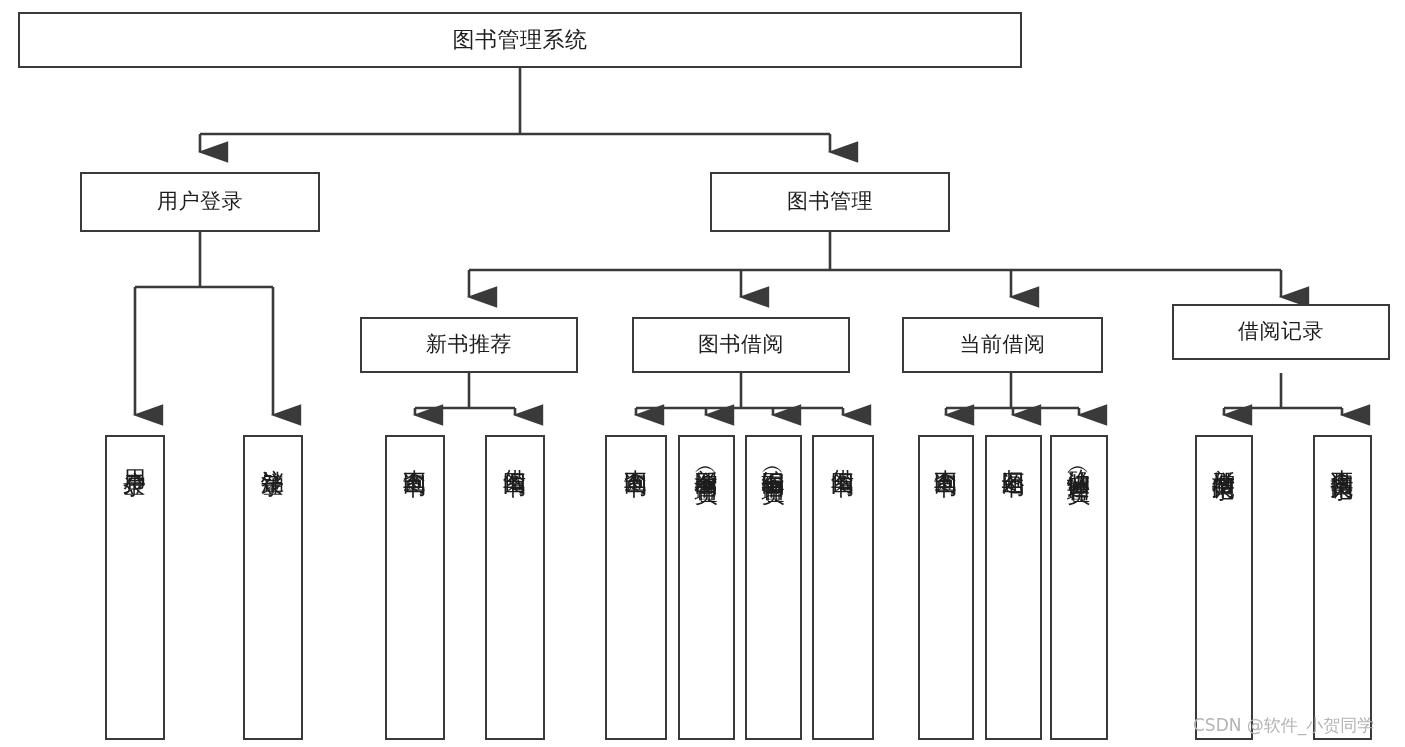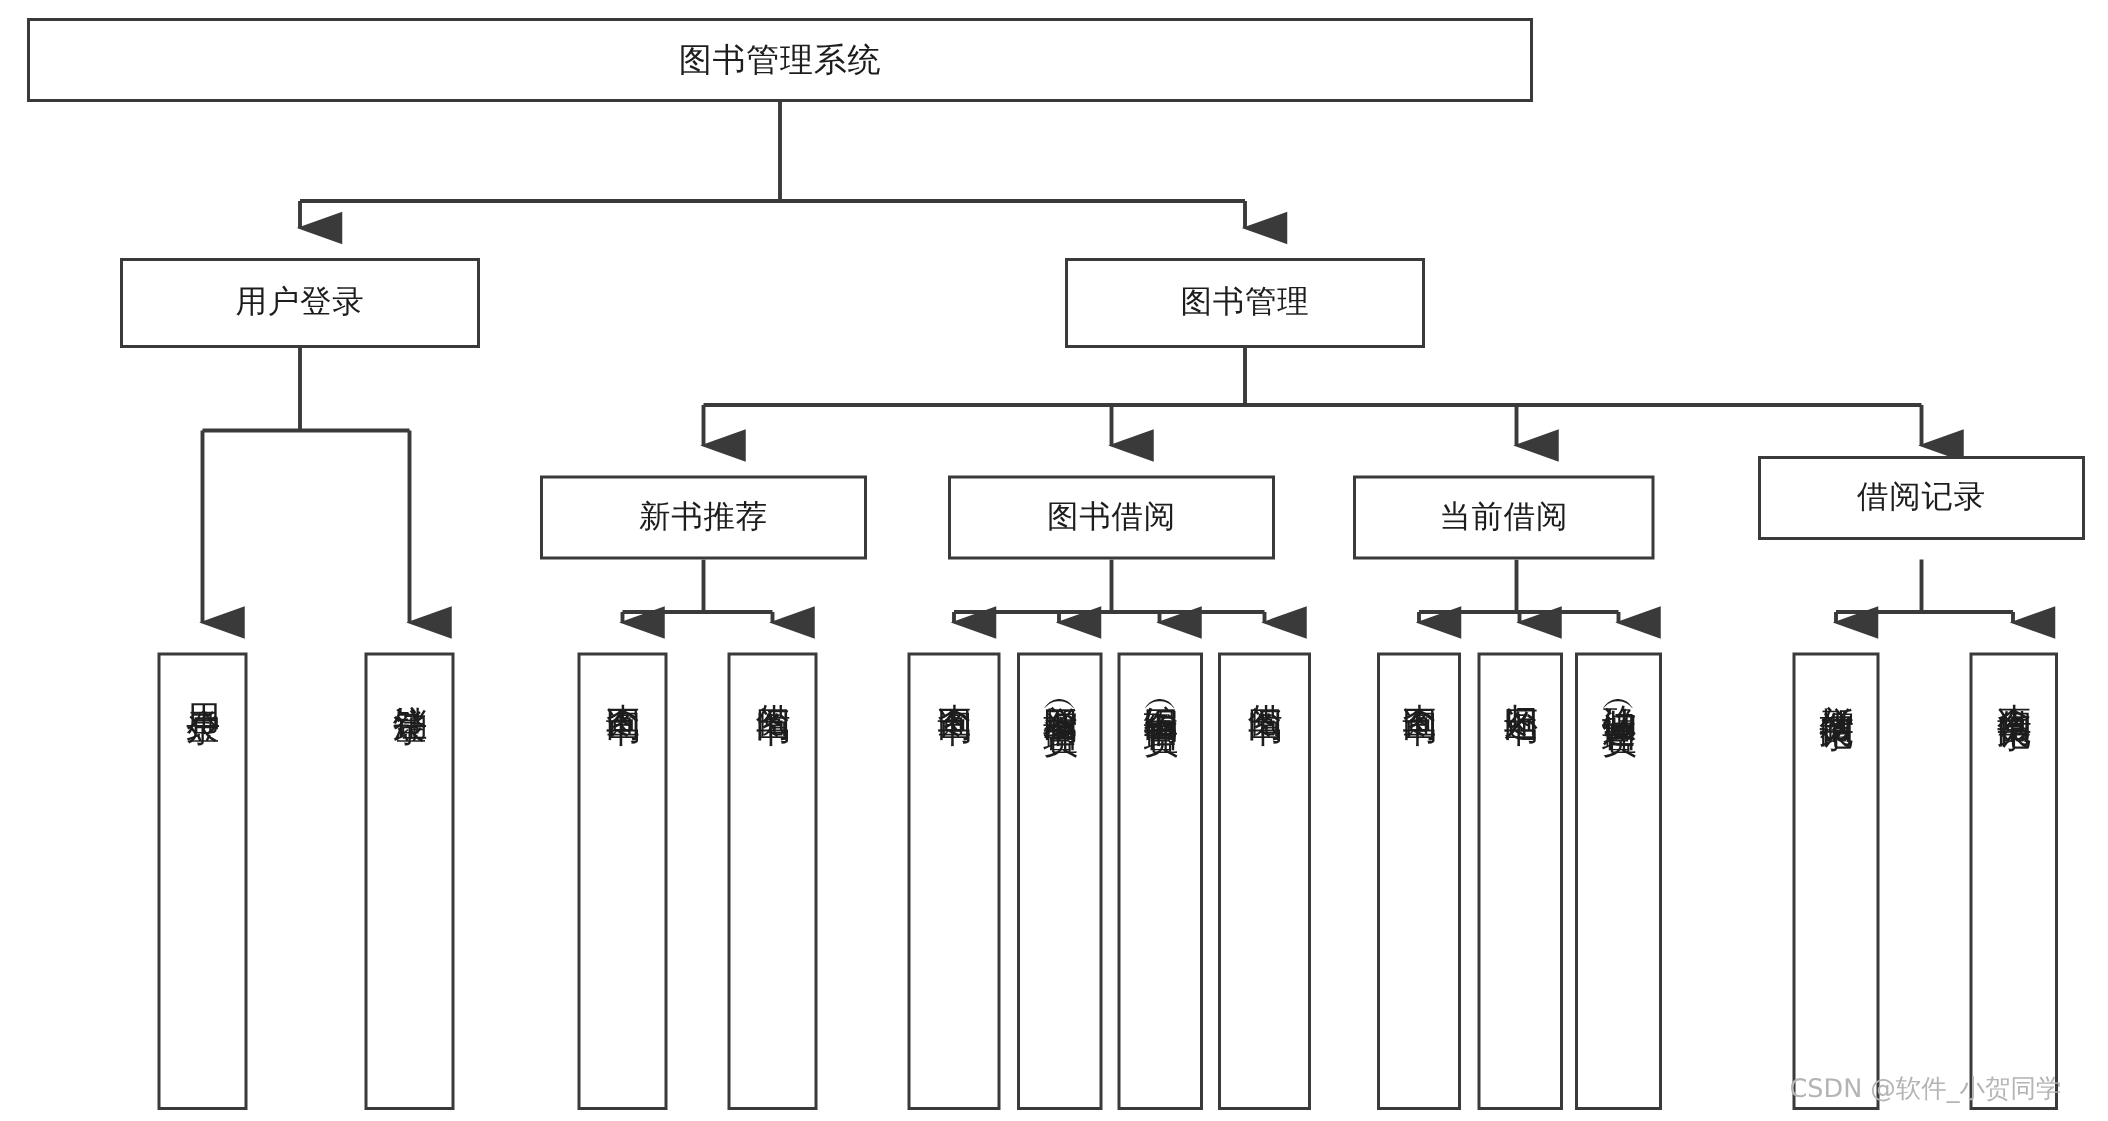--- a/index.html
+++ b/index.html
@@ -34,21 +34,20 @@
     align-items: center;
     justify-content: center;
     color: #1d1d1d;
     z-index: 2;
   }
   .node-label {
     display: block;
     text-align: left;
     line-height: 1.22;
     letter-spacing: 0.5px;
-    font-family: Liberation Serif, serif;
   }
   .node.horizontal .node-label {
     font-size: 21px;
     white-space: nowrap;
   }
   .node.vertical {
     align-items: flex-start;
     padding-top: 14px;
   }
   .node.vertical .node-label {

